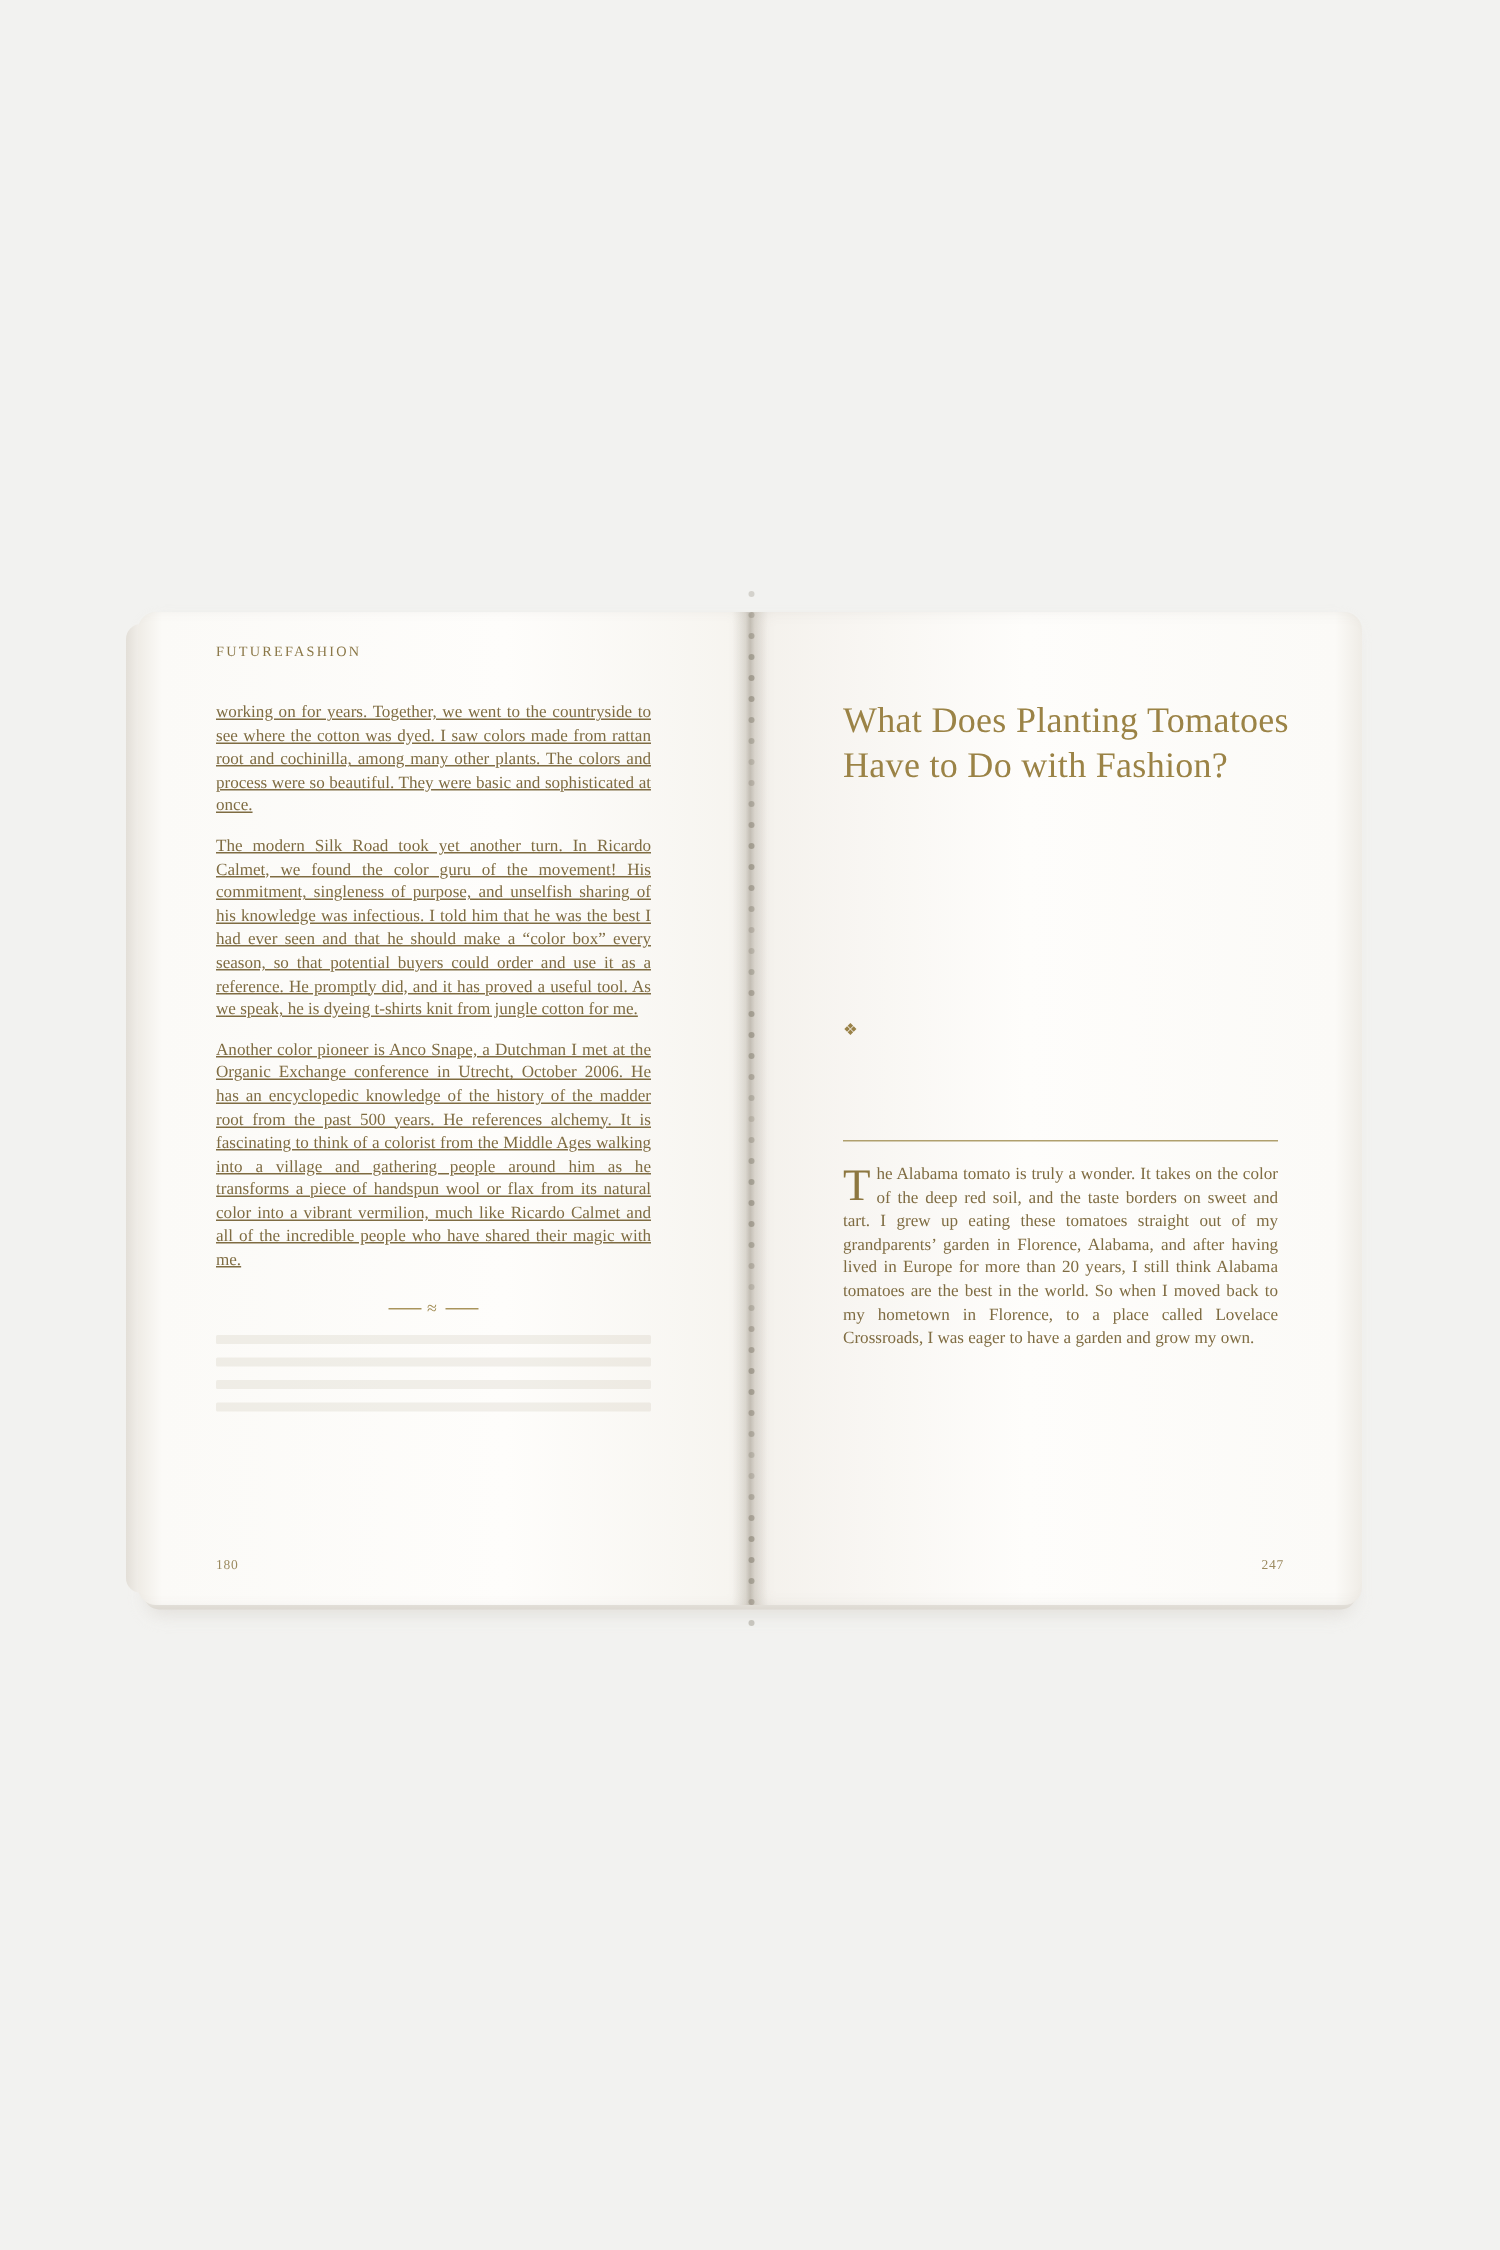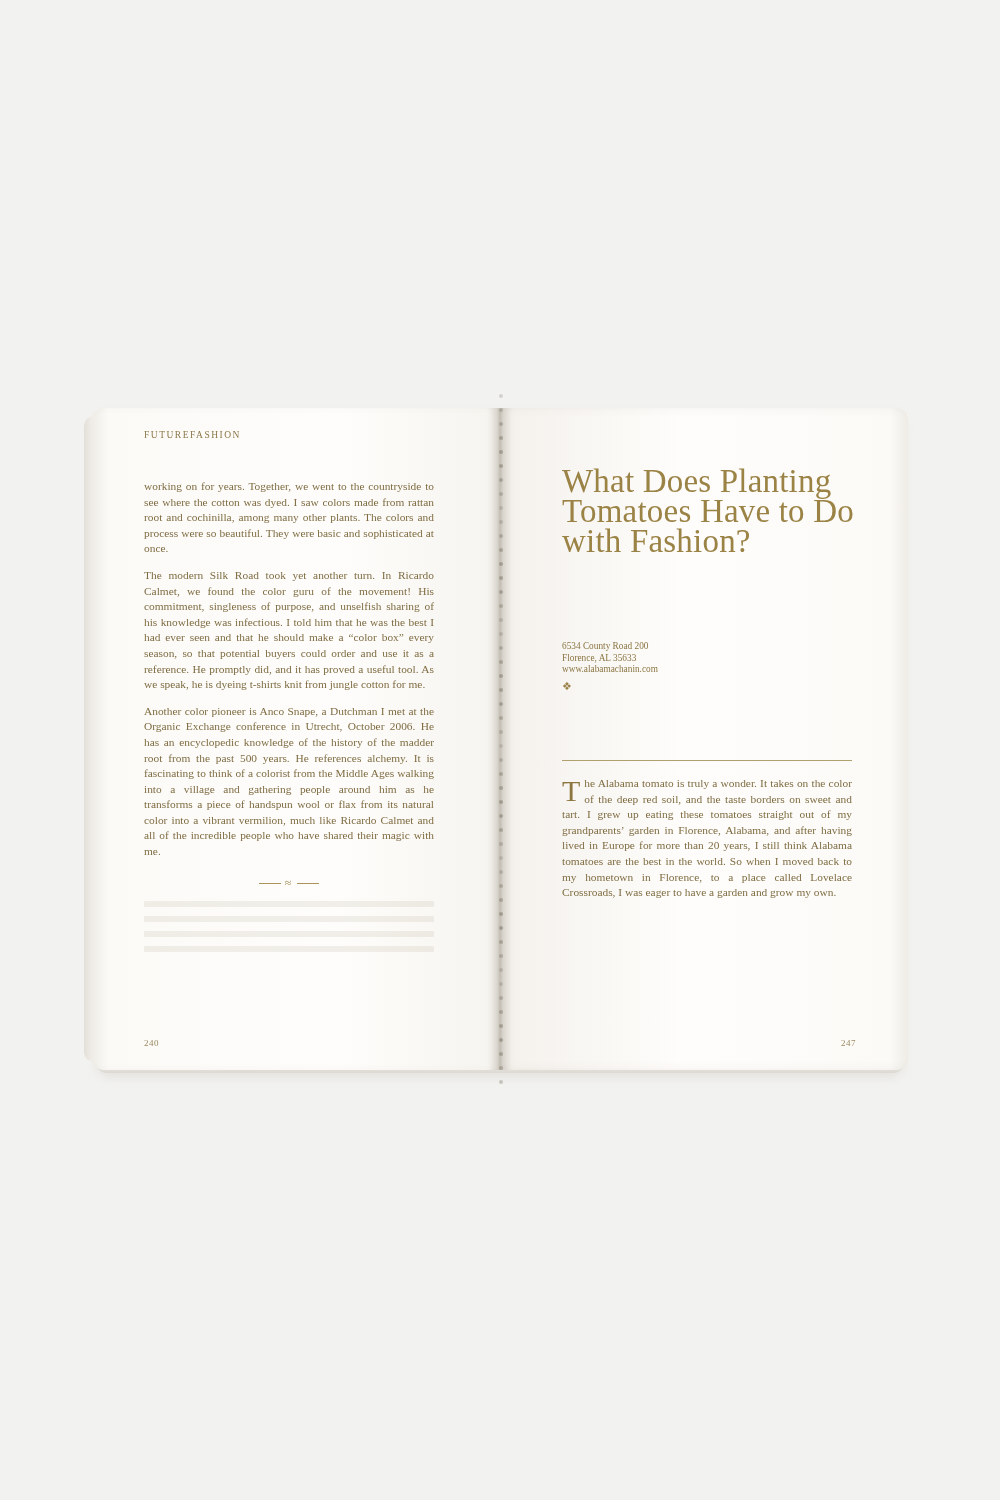--- a/index.html
+++ b/index.html
@@ -134,21 +134,21 @@
   .col {
     position: absolute;
     width: 290px;
     font-size: 11.4px;
     line-height: 15.6px;
     text-align: justify;
     color: #7f6c42;
   }
   .page.left .col { left: 52px; top: 60px; }
 
-  .col p { margin: 11px 0 11px 0; }
+  .col p { margin: 0 0 11px 0; text-decoration: underline; }
 
   .ornament {
     text-align: center;
     color: #a08b52;
     font-size: 12px;
     letter-spacing: 2px;
     margin: 16px 0 10px 0;
   }
   .ornament .rule {
     display: inline-block;
@@ -179,21 +179,21 @@
   }
   .page.left .folio { left: 52px; }
   .page.right .folio { right: 52px; }
 
   
   .chapter-title {
     position: absolute;
     left: 62px;
     top: 58px;
     width: 300px;
-    font-size: 33px;
+    font-size: 24px;
     line-height: 30px;
     color: #9b8346;
     letter-spacing: .2px;
   }
   .byline {
     position: absolute;
     left: 62px;
     top: 185px;
     width: 300px;
     font-style: italic;
@@ -268,32 +268,27 @@
         </div>
 
         <div class="ghost">
           <div></div>
             <div></div>
             <div></div>
             <div></div>
         </div>
       </div>
 
-      <div class="folio">240</div>
+      <div class="folio">180</div>
     </div>
 
     <div class="page right">
       <div class="chapter-title">What Does Planting Tomatoes Have to Do with Fashion?</div>
 
 
-      <div class="contact">
-        <div>6534 County Road 200</div>
-        <div>Florence, AL 35633</div>
-        <div>www.alabamachanin.com</div>
-      </div>
 
       <div class="contact-mark">❖</div>
 
       <div class="hr-gold"></div>
 
       <div class="body-start">
         <p><span class="dropcap">T</span><span>he Alabama tomato is truly a wonder. It takes on the color of the deep red soil, and the taste borders on sweet and tart. I grew up eating these tomatoes straight out of my grandparents’ garden in Florence, Alabama, and after having lived in Europe for more than 20 years, I still think Alabama tomatoes are the best in the world. So when I moved back to my hometown in Florence, to a place called Lovelace Crossroads, I was eager to have a garden and grow my own.</span></p>
       </div>
 
       <div class="folio">247</div>

